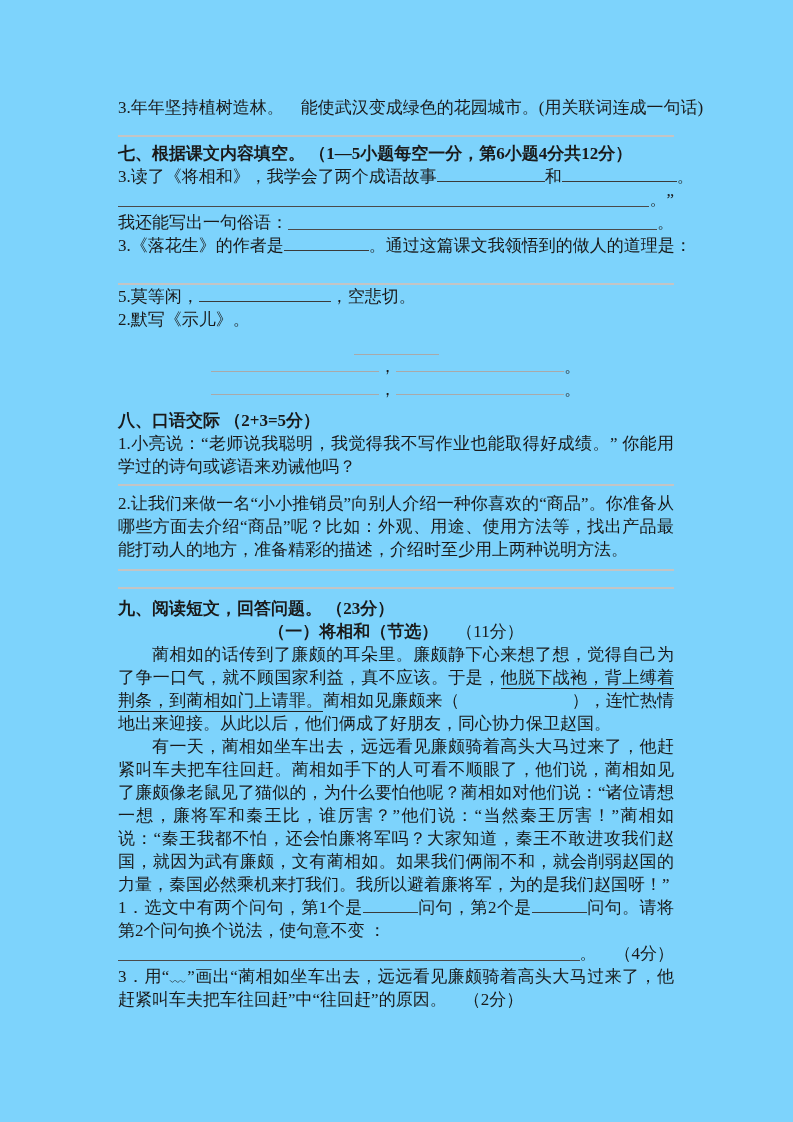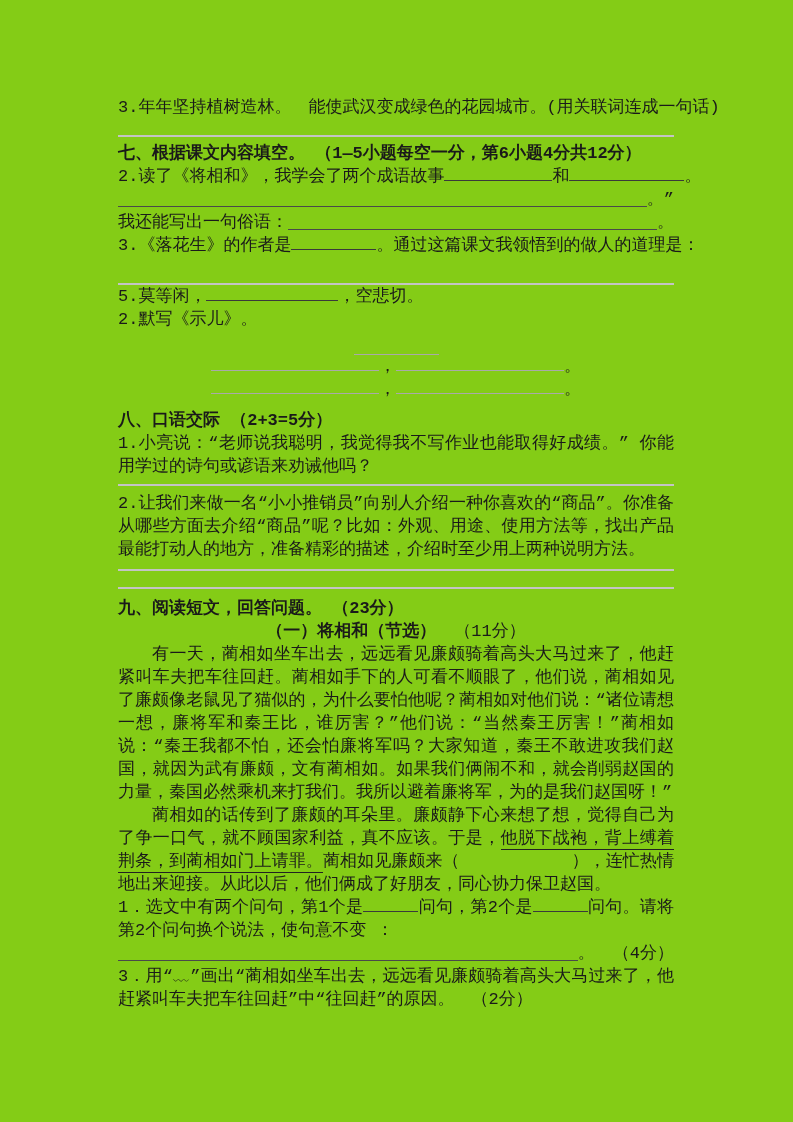--- a/index.html
+++ b/index.html
@@ -1,21 +1,21 @@
 <!DOCTYPE html>
 <html><head>
 <meta charset="utf-8">
 <style>
   html,body{margin:0;padding:0;background:#ffffff;}
   .page{
     position:relative;
     width:793px;height:1122px;
-    background:#84cc16;
+    background:#7dd3fc;
     color:#1a1a1a;
-    font-family:Liberation Mono, monospace;
+    font-family:Liberation Serif, serif;
     font-size:17px;
     overflow:hidden;
   }
   .content{
     position:absolute;left:118px;top:96px;width:556px;
   }
   .line{line-height:23px;white-space:nowrap;}
   .para{line-height:23px;text-align:justify;word-break:break-all;}
   .indent{text-indent:2em;}
   .bold{font-weight:bold;}
@@ -56,21 +56,21 @@
 <div class="page">
   <div class="content">
 
     <div class="line">3.年年坚持植树造林。　能使武汉变成绿色的花园城市。(用关联词连成一句话)</div>
 
     <div class="divider mt16"></div>
 
     <div class="line bold mt5">七、根据课文内容填空。 （1—5小题每空一分，第6小题4分共12分）</div>
 
     <div class="line">
-      <span>2.读了《将相和》，我学会了两个成语故事</span><span class="blank w108"></span><span>和</span><span class="blank w115"></span><span>。</span>
+      <span>3.读了《将相和》，我学会了两个成语故事</span><span class="blank w108"></span><span>和</span><span class="blank w115"></span><span>。</span>
     </div>
 
     <div class="flexline">
         <span class="blank-flex"></span>
         <span class="txt">。”</span>
     </div>
 
     <div class="flexline">
       <span class="txt">我还能写出一句俗语：</span>
         <span class="blank-flex"></span>
@@ -122,25 +122,25 @@
     <div class="divider mt16"></div>
 
     <div class="line bold mt2">九、阅读短文，回答问题。 （23分）</div>
 
     <div class="center">
       <span class="bold">（一）将相和（节选）</span>
         <span class="gap18"></span>
         <span>（11分）</span>
     </div>
 
-    <div class="para indent">有一天，蔺相如坐车出去，远远看见廉颇骑着高头大马过来了，他赶紧叫车夫把车往回赶。蔺相如手下的人可看不顺眼了，他们说，蔺相如见了廉颇像老鼠见了猫似的，为什么要怕他呢？蔺相如对他们说：“诸位请想一想，廉将军和秦王比，谁厉害？”他们说：“当然秦王厉害！”蔺相如说：“秦王我都不怕，还会怕廉将军吗？大家知道，秦王不敢进攻我们赵国，就因为武有廉颇，文有蔺相如。如果我们俩闹不和，就会削弱赵国的力量，秦国必然乘机来打我们。我所以避着廉将军，为的是我们赵国呀！”</div>
-
     <div class="para indent">
       <span>蔺相如的话传到了廉颇的耳朵里。廉颇静下心来想了想，觉得自己为了争一口气，就不顾国家利益，真不应该。于是，</span><span class="underlined">他脱下战袍，背上缚着荆条，到蔺相如门上请罪。</span><span>蔺相如见廉颇来（</span><span class="bracket-gap"></span><span>），连忙热情地出来迎接。从此以后，他们俩成了好朋友，同心协力保卫赵国。</span>
     </div>
+
+    <div class="para indent">有一天，蔺相如坐车出去，远远看见廉颇骑着高头大马过来了，他赶紧叫车夫把车往回赶。蔺相如手下的人可看不顺眼了，他们说，蔺相如见了廉颇像老鼠见了猫似的，为什么要怕他呢？蔺相如对他们说：“诸位请想一想，廉将军和秦王比，谁厉害？”他们说：“当然秦王厉害！”蔺相如说：“秦王我都不怕，还会怕廉将军吗？大家知道，秦王不敢进攻我们赵国，就因为武有廉颇，文有蔺相如。如果我们俩闹不和，就会削弱赵国的力量，秦国必然乘机来打我们。我所以避着廉将军，为的是我们赵国呀！”</div>
 
     <div class="para">
       <span>1．选文中有两个问句，第1个是</span><span class="blank w55"></span><span>问句，第2个是</span><span class="blank w55"></span><span>问句。请将第2个问句换个说法，使句意不变 ：</span>
     </div>
 
     <div class="flexline">
       <span class="blank-flex"></span>
         <span>。</span>
         <span class="gap18"></span>
         <span>（4分）</span>

